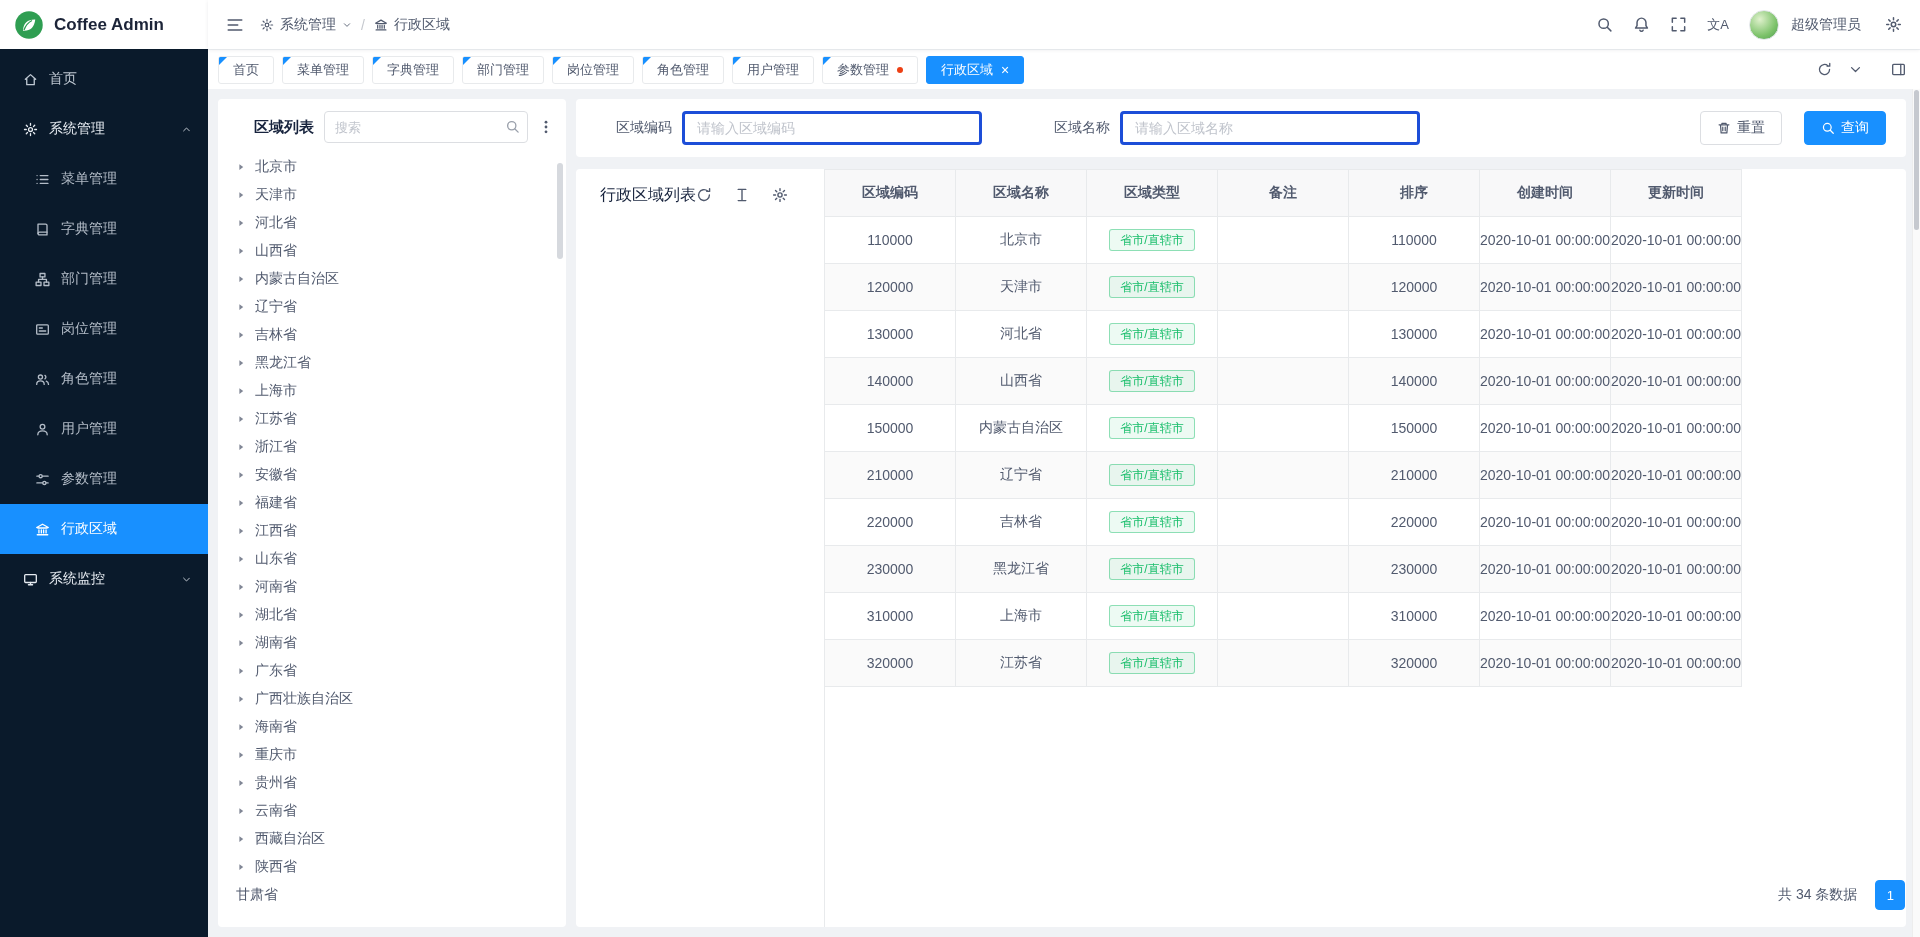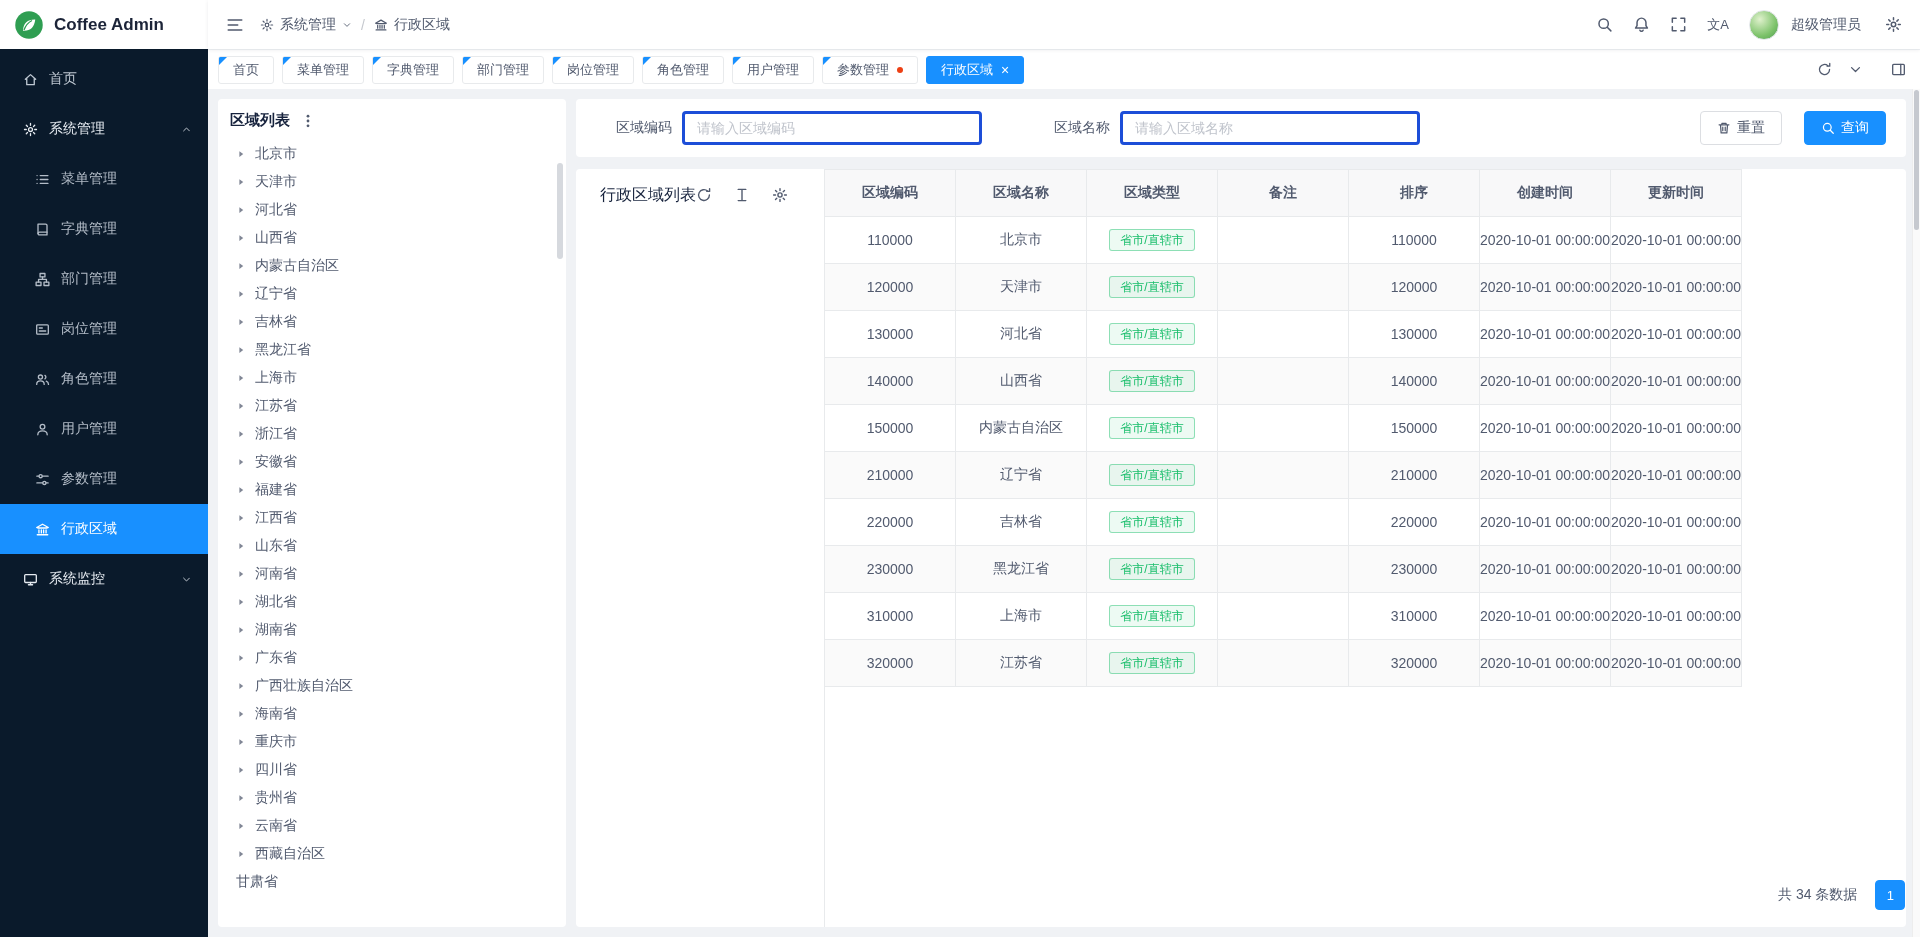--- a/index.html
+++ b/index.html
@@ -64,21 +64,21 @@
   .tab-controls{ display:flex; align-items:center; gap:16px; padding-right:4px; }
   .tab-controls .tc{ display:flex; cursor:pointer; color:#515a6e; }
   .tab-controls svg{ width:15px; height:15px; }
   .tc-panel{ margin-left:12px; }
 
   
   .content{ flex:1; min-height:0; display:flex; gap:10px; padding:10px 14px 10px 10px; }
 
   .tree-card{ width:348px; flex:none; background:#fff; border-radius:4px; padding:12px;
     display:flex; flex-direction:column; position:relative; overflow:hidden; }
-  .tree-head{ display:flex; align-items:center; gap:10px; flex:none; }
+  .tree-head{ display:flex; align-items:center; gap:10px; flex:none;margin-left:24px; }
   .tree-title{ font-size:15px; font-weight:bold; color:#17233d; white-space:nowrap; }
   .tree-search{ flex:1; position:relative; }
   .tree-search input{ width:100%; height:32px; border:1px solid #dcdee2; border-radius:4px;
     padding:0 30px 0 10px; font-size:13px; color:#515a6e; outline:none; }
   .tree-search input::placeholder{ color:#c0c4cc; }
   .ts-icon{ position:absolute; right:8px; top:8px; color:#9aa0ab; cursor:pointer; }
   .ts-icon svg{ width:15px; height:15px; }
   .tree-more{ display:flex; cursor:pointer; color:#515a6e; }
   .tree-more svg{ width:16px; height:16px; }
   .tree-list{ margin-top:10px; flex:1; overflow:hidden; }
@@ -415,20 +415,29 @@
             </svg>
           </span>
       </div>
     </div>
 
     <div class="content">
 
       <section class="tree-card">
         <div class="tree-head">
           <span class="tree-title">区域列表</span>
+          <div class="tree-search">
+            <input placeholder="搜索" style="">
+            <span class="ts-icon">
+                <svg viewBox="0 0 16 16" fill="none" stroke="currentColor" stroke-width="1.4" stroke-linecap="round" stroke-linejoin="round">
+                  <circle cx="7.2" cy="7.2" r="4.4"></circle>
+                  <path d="M10.6 10.6 14 14"></path>
+                </svg>
+              </span>
+          </div>
           <span class="tree-more">
               <svg viewBox="0 0 16 16" fill="currentColor">
                 <circle cx="8" cy="3.2" r="1.4"></circle>
                 <circle cx="8" cy="8" r="1.4"></circle>
                 <circle cx="8" cy="12.8" r="1.4"></circle>
               </svg>
             </span>
         </div>
         <div class="tree-list">
 
@@ -623,28 +632,20 @@
 
             <div class="tree-item">
               <span class="ti-caret">
                 <svg viewBox="0 0 16 16" fill="currentColor">
                   <path d="M5.4 3.4 11.6 8l-6.2 4.6z"></path>
                 </svg>
               </span>
               <span class="ti-label">重庆市</span>
             </div>
 
-            <div class="tree-item">
-              <span class="ti-caret">
-                <svg viewBox="0 0 16 16" fill="currentColor">
-                  <path d="M5.4 3.4 11.6 8l-6.2 4.6z"></path>
-                </svg>
-              </span>
-              <span class="ti-label">四川省</span>
-            </div>
 
             <div class="tree-item">
               <span class="ti-caret">
                 <svg viewBox="0 0 16 16" fill="currentColor">
                   <path d="M5.4 3.4 11.6 8l-6.2 4.6z"></path>
                 </svg>
               </span>
               <span class="ti-label">贵州省</span>
             </div>
 
@@ -659,20 +660,28 @@
 
             <div class="tree-item">
               <span class="ti-caret">
                 <svg viewBox="0 0 16 16" fill="currentColor">
                   <path d="M5.4 3.4 11.6 8l-6.2 4.6z"></path>
                 </svg>
               </span>
               <span class="ti-label">西藏自治区</span>
             </div>
 
+            <div class="tree-item">
+              <span class="ti-caret">
+                <svg viewBox="0 0 16 16" fill="currentColor">
+                  <path d="M5.4 3.4 11.6 8l-6.2 4.6z"></path>
+                </svg>
+              </span>
+              <span class="ti-label">陕西省</span>
+            </div>
 
             <div class="tree-item">
 
               <span class="ti-label">甘肃省</span>
             </div>
 
           </div>
         <div class="tree-thumb"></div>
       </section>
 

